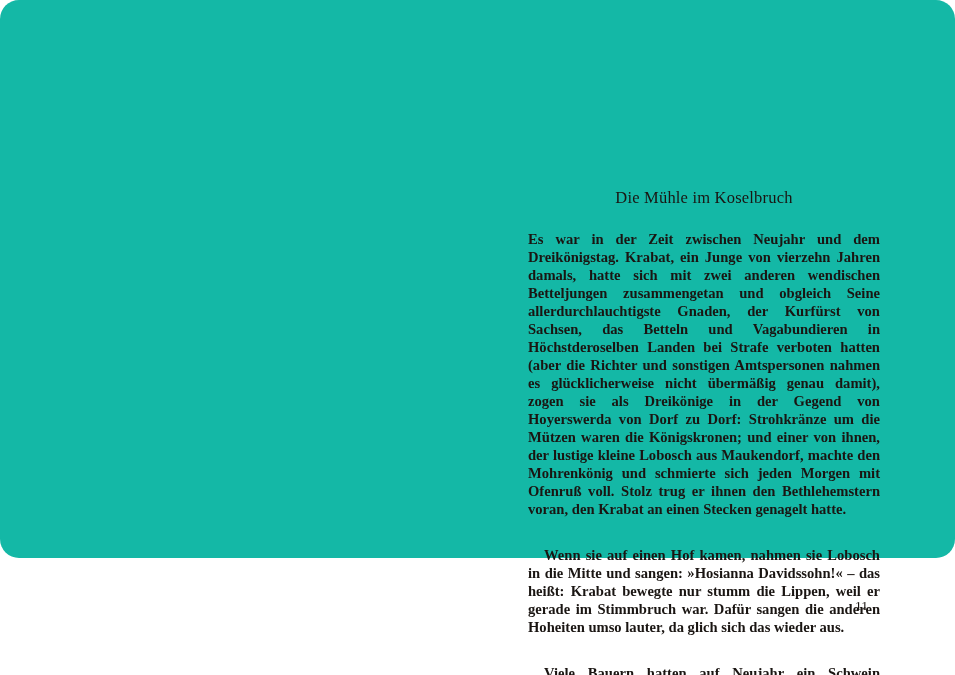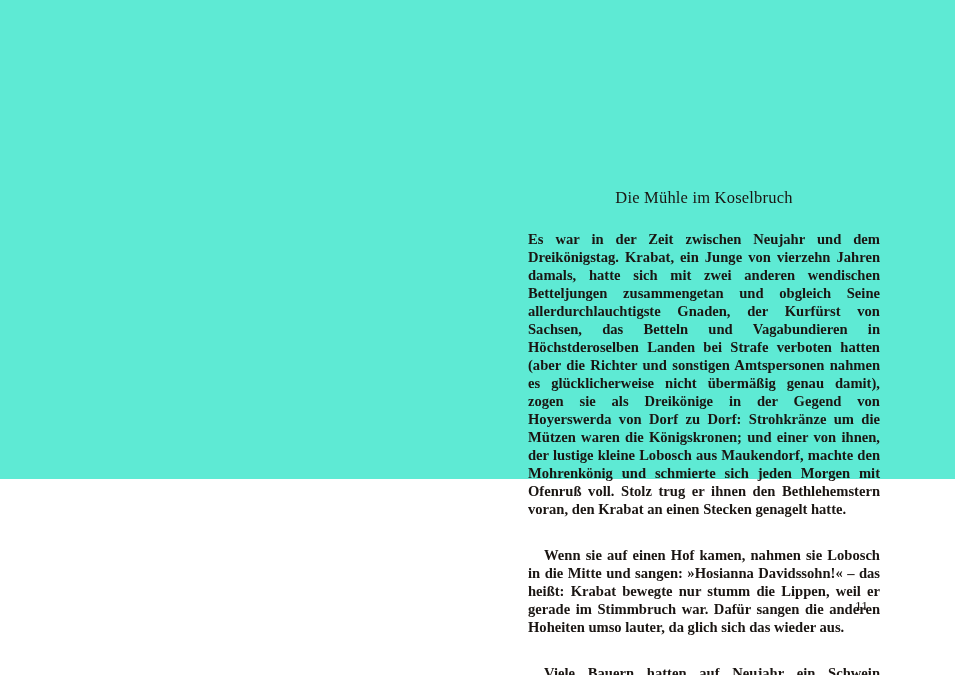--- a/index.html
+++ b/index.html
@@ -10,22 +10,23 @@
   body {
     width: 955px;
     height: 675px;
     overflow: hidden;
     font-family: "Liberation Serif", serif;
     color: #16120f;
   }
   .page {
     position: relative;
     width: 955px;
-    height: 479px;
-    background: #5eead4;
+    height: 558px;
+    background: #14b8a6;
+    border-radius: 19px;
   }
   
   .text-column {
     position: absolute;
     left: 528px;
     top: 188px;
     width: 352px;
   }
   .chapter-title {
     font-family: "Liberation Serif", serif;

